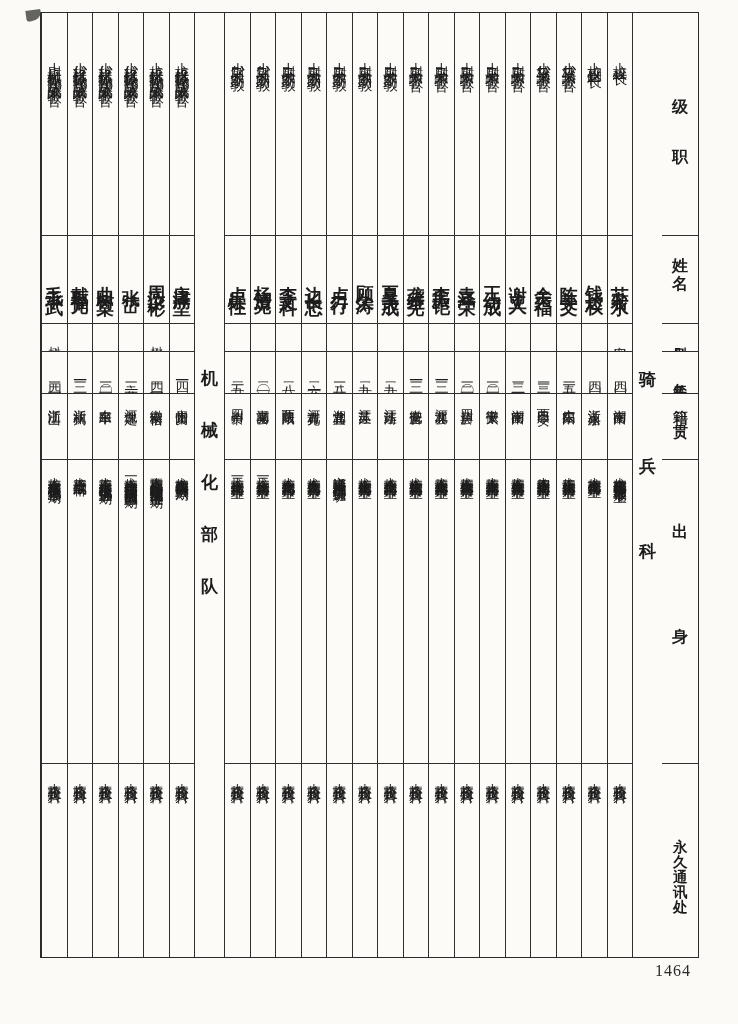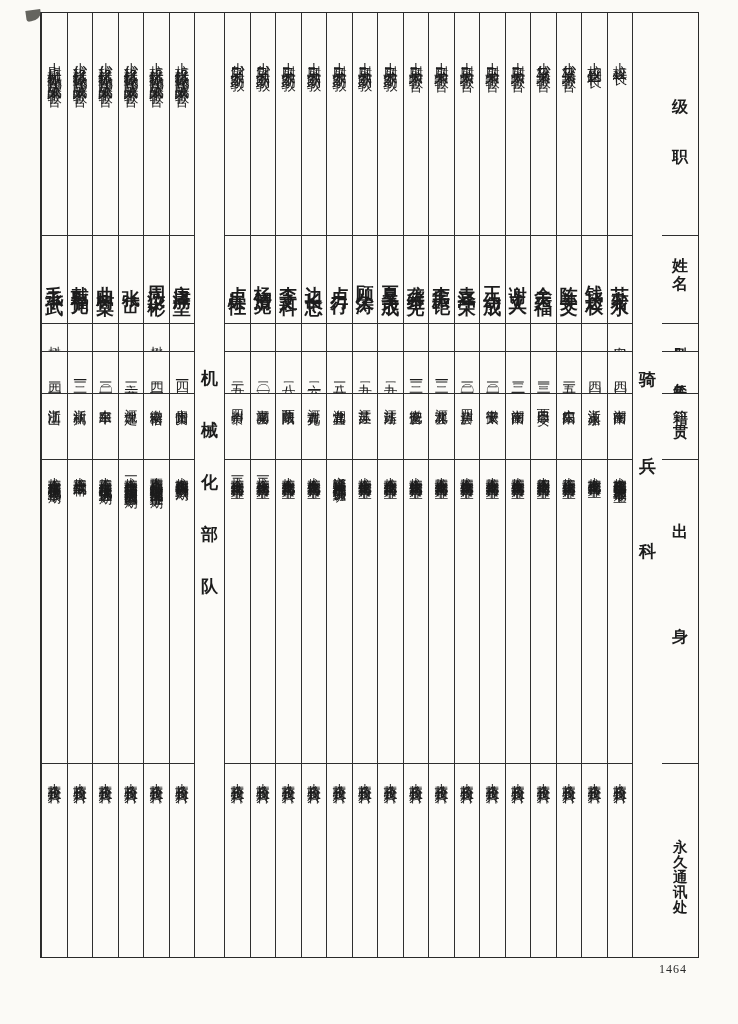--- a/index.html
+++ b/index.html
@@ -51,21 +51,21 @@
   .h-age{align-items:center;}                        .h-age .vt{font-size:13.5px;letter-spacing:1px;}
   .h-native{align-items:flex-start;padding-top:4px;} .h-native .vt{font-size:15px;letter-spacing:14px;}
   .h-origin{align-items:center;}                     .h-origin .vt{letter-spacing:105px;}
   .h-contact{align-items:center;}                    .h-contact .vt{font-size:14.5px;letter-spacing:15px;}
   
   .section-cell{flex:1;display:flex;justify-content:center;align-items:center;}
   .sec-title{font-size:17px;font-weight:600;letter-spacing:85px;}
   .sec-title-long{letter-spacing:52px;}
   .pageno{
     position:absolute;left:645px;top:962px;width:56px;text-align:center;
-    font-size:12px;color:#2a2a2a;letter-spacing:1px;
+    font-size:16px;color:#2a2a2a;letter-spacing:1px;
   }
   .blemish{
     position:absolute;left:26px;top:10px;width:15px;height:11px;
     background:#4a4a44;border-radius:0 0 70% 20%;transform:rotate(-8deg);opacity:.85;
   }
 </style>
 </head>
 <body>
 
 <div class="table">

